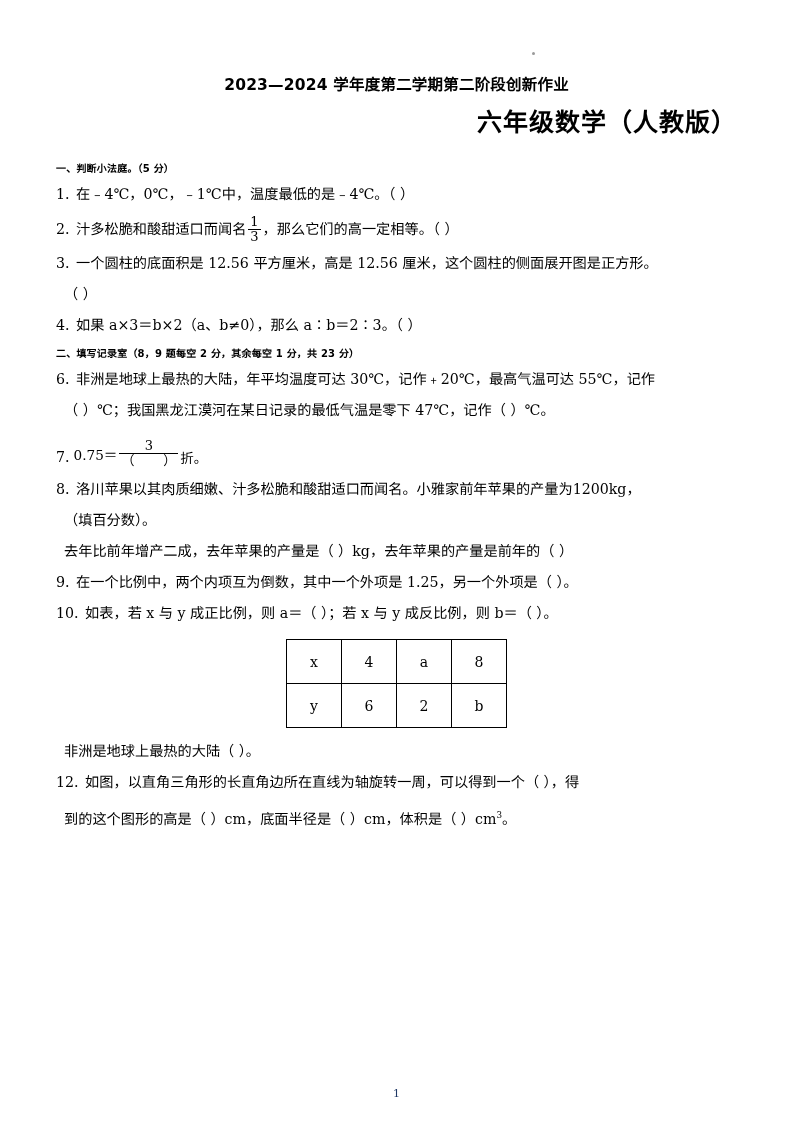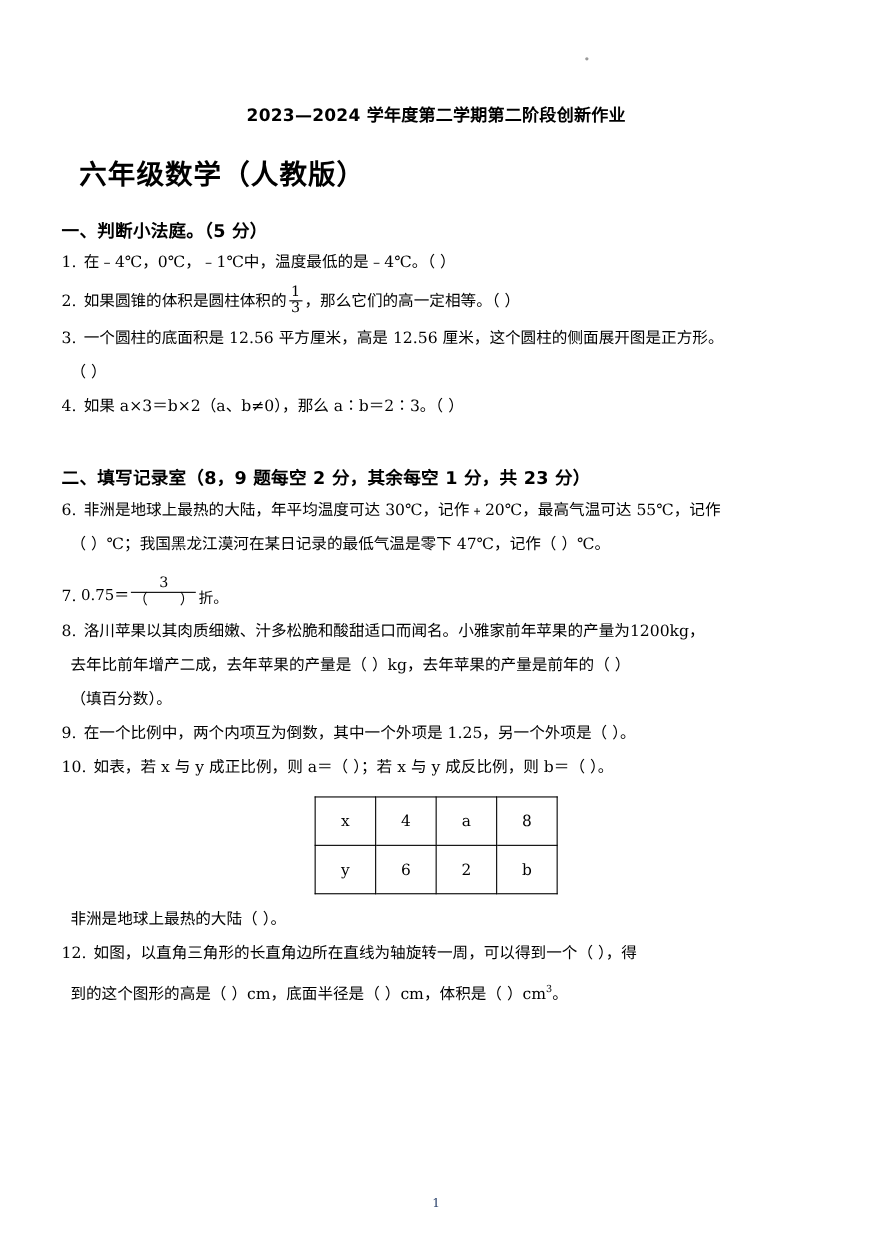--- a/index.html
+++ b/index.html
@@ -27,46 +27,46 @@
     position: absolute;
     top: 52px;
     right: 258px;
     width: 3px;
     height: 3px;
     background: #9a9a9a;
     border-radius: 50%;
   }
   .doc-title-line1 {
     margin: 0;
-    padding-top: 92px;
+    padding-top: 72px;
     text-align: center;
     font-family: "DejaVu Sans", "Liberation Sans", sans-serif;
     font-weight: bold;
     font-size: 15.5px;
     letter-spacing: 0.2px;
     color: #000;
   }
   .doc-title-line2 {
-    margin: 16px;
+    margin: 0;
     padding-top: 8px;
-    text-align: left;
+    text-align: right;
     font-family: "DejaVu Sans", "Liberation Sans", sans-serif;
     font-weight: bold;
     font-size: 25px;
     letter-spacing: 1px;
     color: #000;
   }
   .section-head {
     margin: 22px 0 4px 0;
     font-family: "DejaVu Sans", "Liberation Sans", sans-serif;
     font-weight: bold;
-    font-size: 16px;
+    font-size: 10px;
     letter-spacing: 0.2px;
   }
-  .section-head.second { margin-top: 35px; }
+  .section-head.second { margin-top: 4px; }
   .q {
     font-size: 14.2px;
     line-height: 31px;
     margin: 0;
     text-align: left;
   }
   .q-num { margin-right: 2px; }
   
   .frac {
     display: inline-block;
@@ -157,21 +157,21 @@
 
   <div class="section-head">一、判断小法庭。（5 分）</div>
 
   <div class="q">
     <span class="q-num">1.</span>
     <span>在﹣4℃，0℃，﹣1℃中，温度最低的是﹣4℃。（        ）</span>
   </div>
 
   <div class="q" style="line-height:38px;">
     <span class="q-num">2.</span>
-    <span>如果圆锥的体积是圆柱体积的</span><span class="frac"><span class="num">1</span><span class="den">3</span></span><span>，那么它们的高一定相等。（        ）</span>
+    <span>汁多松脆和酸甜适口而闻名</span><span class="frac"><span class="num">1</span><span class="den">3</span></span><span>，那么它们的高一定相等。（        ）</span>
   </div>
 
   <div class="q">
     <span class="q-num">3.</span>
     <span>一个圆柱的底面积是 12.56 平方厘米，高是 12.56 厘米，这个圆柱的侧面展开图是正方形。</span>
   </div>
   <div class="q">
     <span style="display:inline-block;width:8px;"></span><span>（        ）</span>
   </div>
 
@@ -198,24 +198,24 @@
         <span class="frac frac-wide"><span class="num">3</span><span class="den">（       ）</span></span>
     </span>
     <span class="sub-zhe">折。</span>
   </div>
 
   <div class="q">
     <span class="q-num">8.</span>
     <span>洛川苹果以其肉质细嫩、汁多松脆和酸甜适口而闻名。小雅家前年苹果的产量为1200kg，</span>
   </div>
   <div class="q">
+    <span style="display:inline-block;width:8px;"></span><span>（填百分数）。</span>
+  </div>
+  <div class="q">
     <span style="display:inline-block;width:8px;"></span><span>去年比前年增产二成，去年苹果的产量是（                ）kg，去年苹果的产量是前年的（                ）</span>
-  </div>
-  <div class="q">
-    <span style="display:inline-block;width:8px;"></span><span>（填百分数）。</span>
   </div>
 
   <div class="q">
     <span class="q-num">9.</span>
     <span>在一个比例中，两个内项互为倒数，其中一个外项是 1.25，另一个外项是（                ）。</span>
   </div>
 
   <div class="q">
     <span class="q-num">10.</span>
     <span>如表，若 x 与 y 成正比例，则 a＝（            ）；若 x 与 y 成反比例，则 b＝（            ）。</span>

